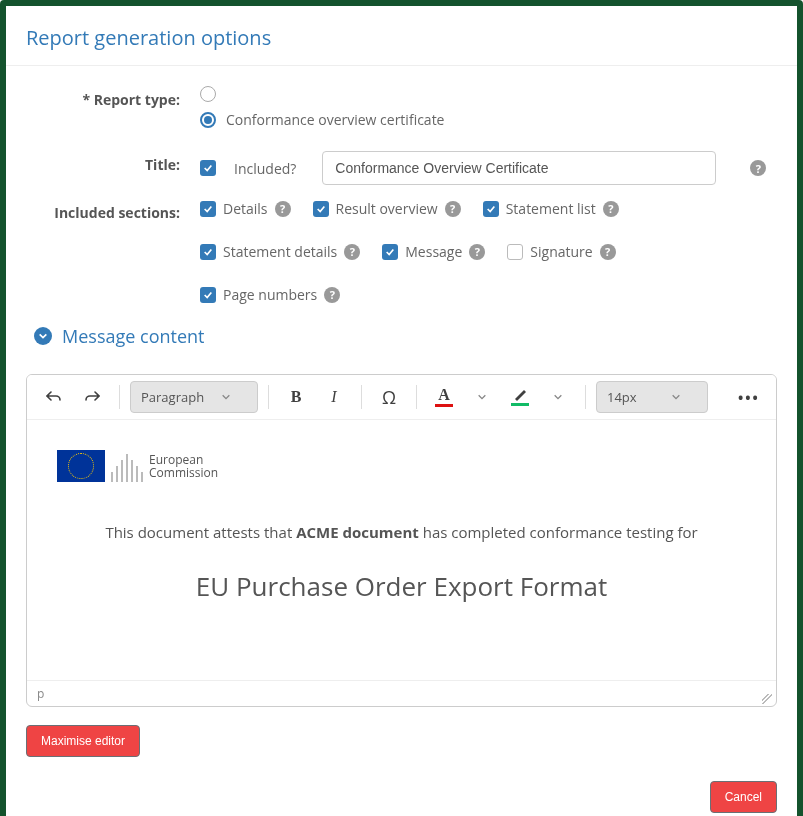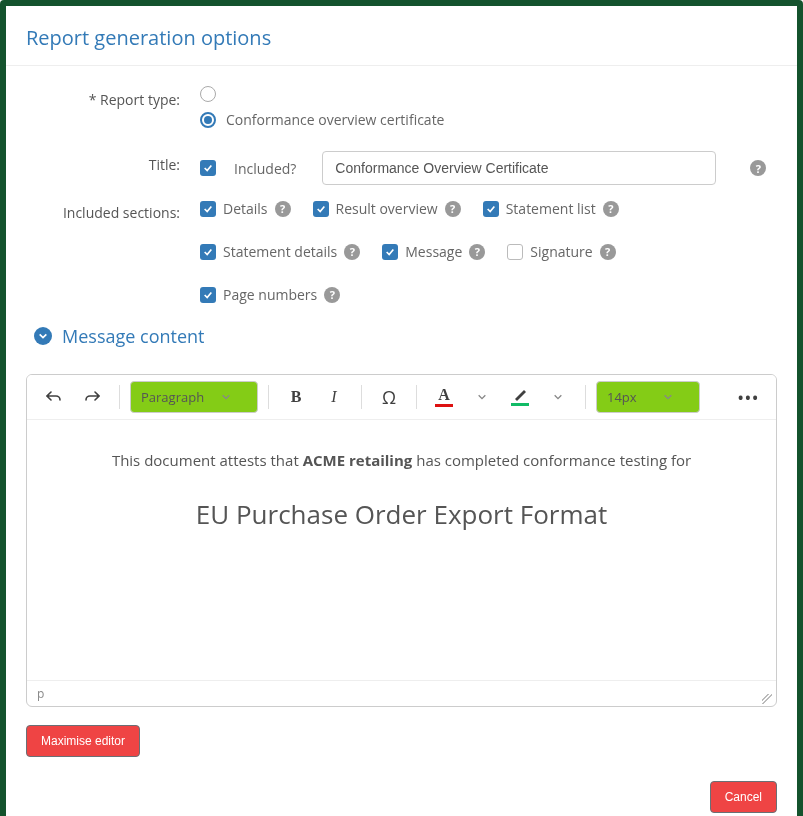--- a/index.html
+++ b/index.html
@@ -34,21 +34,21 @@
   .form-row {
     display: flex;
     align-items: flex-start;
     margin-bottom: 14px;
   }
   .form-label {
     width: 174px;
     text-align: right;
     padding-right: 20px;
     padding-top: 4px;
-    font-weight: 400;
+    font-weight: 700;
     color: #555;
     flex-shrink: 0;
   }
   .form-control {
     flex: 1;
   }
   .radio-option {
     display: flex;
     align-items: center;
     margin-bottom: 8px;
@@ -161,29 +161,29 @@
     color: #404040;
   }
   .tb-sep { width:1px; height:24px; background:#ddd; margin:0 6px; }
   .tb-select {
     height: 32px;
     border: 1px solid #ccc;
     border-radius: 4px;
     padding: 0 26px 0 10px;
     font-size: 13px;
     color: #555;
-    background: #84cc16;
+    background: #e5e5e5;
     position: relative;
     display: inline-flex;
     align-items: center;
     cursor: pointer;
     gap: 12px;
   }
   .tb-select.font { width: 128px; justify-content: space-between;}
-  .tb-select.size { width: 104px; justify-content: space-between;}
+  .tb-select.size { width: 112px; justify-content: space-between;}
   .chev { width:10px; height:10px; }
   .color-sample {
     display:inline-flex; align-items:center; gap:4px;
   }
   .color-underline {
     width: 18px; height: 3px; display:block;
   }
   .A-letter { font-weight:700; font-size:16px; line-height:1; font-family: Georgia, serif;}
   .marker-ico { display:inline-block; }
   .editor-content {
@@ -424,22 +424,38 @@
           <span>14px</span>
           <svg class="chev" viewBox="0 0 12 12">
               <path d="M2 4 L6 8 L10 4" stroke="#888" stroke-width="1.6" fill="none"></path>
             </svg>
         </span>
         <span style="flex:1"></span>
         <span class="tb-btn more-dots">•••</span>
       </div>
 
       <div class="editor-content">
+        <div class="ec-logo">
+          <span class="ec-flag"></span>
+          <span class="ec-bars">
+            <span style="height:10px"></span>
+              <span style="height:16px"></span>
+              <span style="height:22px"></span>
+            <span style="height:28px"></span>
+              <span style="height:22px"></span>
+              <span style="height:16px"></span>
+            <span style="height:10px"></span>
+          </span>
+          <span class="ec-text">
+            <span>European</span><br>
+            <span>Commission</span>
+          </span>
+        </div>
         <div class="attest-line">
-          <span>This document attests that </span><strong>ACME retailing</strong><span> has completed conformance testing for</span>
+          <span>This document attests that </span><strong>ACME document</strong><span> has completed conformance testing for</span>
         </div>
         <div class="big-title">EU Purchase Order Export Format</div>
       </div>
 
       <div class="editor-status">
         <span>p</span>
         <span class="resize-grip"></span>
       </div>
     </div>
 

